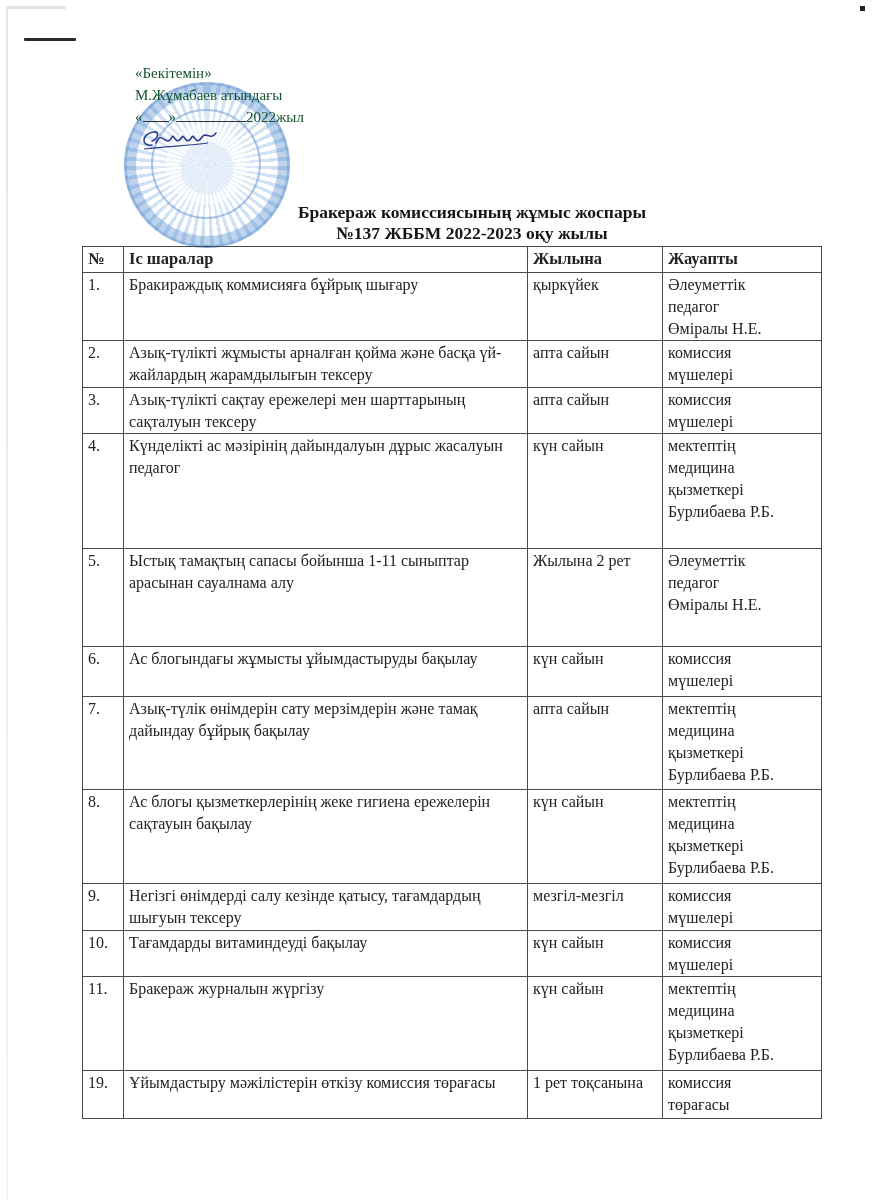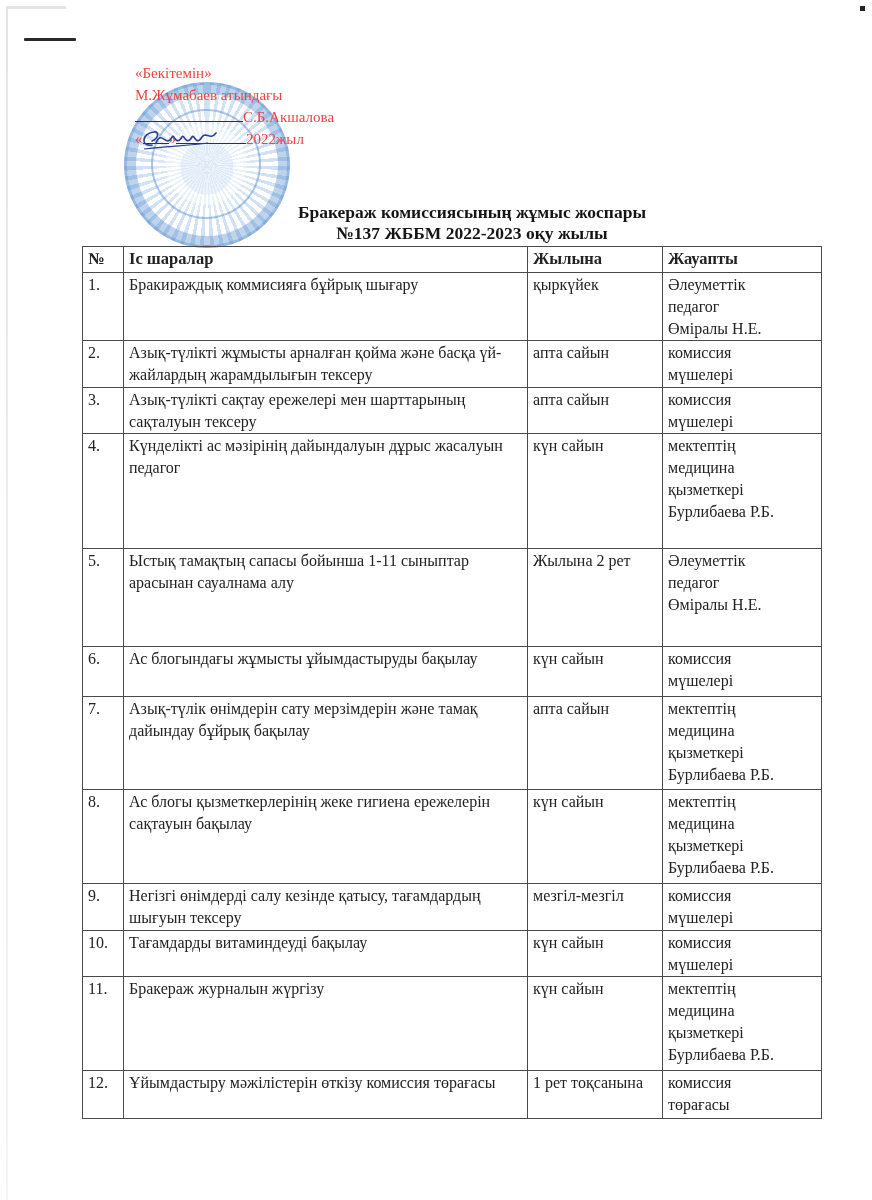--- a/index.html
+++ b/index.html
@@ -36,21 +36,21 @@
     position: absolute; left: 24px; top: 24px; width: 106px; height: 106px;
     border-radius: 50%;
     border: 2px solid rgba(70,130,200,0.45);
     background: radial-gradient(circle, rgba(255,255,255,0.55) 0 40px, rgba(255,255,255,0.2) 41px);
   }
   .signature {
     position: absolute; left: 138px; top: 127px; width: 82px; height: 26px;
   }
   .approve {
     position: absolute; left: 135px; top: 62px;
-    font-size: 15px; line-height: 22px; color: #ef4444;
+    font-size: 15px; line-height: 22px; color: #14532d;
   }
   .approve .line { white-space: nowrap; height: 22px; }
   .approve .blank { display: inline-block; border-bottom: 1px solid #333; height: 15px; vertical-align: baseline; }
   .title {
     position: absolute; left: 0; width: 872px; text-align: center;
     font-weight: bold; font-size: 17.5px; line-height: 21px; color: #151515;
   }
   .title.t1 { top: 202px; left: 36px; }
   .title.t2 { top: 223px; left: 36px; }
   table.plan {
@@ -77,23 +77,20 @@
 <div class="scan-dash"></div>
 <div class="scan-dot"></div>
 
 <div class="stamp">
   <div class="stamp-inner"></div>
 </div>
 
 <div class="approve">
   <div class="line">«Бекітемін»</div>
   <div class="line">М.Жұмабаев атындағы</div>
-  <div class="line">
-    <span class="blank" style="width:108px"></span><span>С.Б.Акшалова</span>
-  </div>
   <div class="line">
     <span>«</span><span class="blank" style="width:26px"></span><span>»</span><span class="blank" style="width:70px"></span><span>2022жыл</span>
   </div>
 </div>
 
 <svg class="signature" viewBox="0 0 82 26">
   <path d="M14 18 C2 20 4 6 16 5 C22 4 20 12 14 14 M18 16 C24 2 28 22 34 10 C36 6 38 20 44 10 C46 6 48 20 54 10 C56 6 58 20 64 10 C68 4 72 14 78 6" fill="none" stroke="#2b3f8f" stroke-width="1.6" stroke-linecap="round"></path>
   <path d="M6 22 C30 19 50 19 70 16" fill="none" stroke="#2b3f8f" stroke-width="1.1"></path>
 </svg>
 
@@ -219,21 +216,21 @@
       <td>Бракераж журналын жүргізу</td>
       <td>күн сайын</td>
       <td>
         <span class="cell-line">мектептің</span>
         <span class="cell-line">медицина</span>
         <span class="cell-line">қызметкері</span>
         <span class="cell-line">Бурлибаева Р.Б.</span>
       </td>
     </tr>
     <tr style="height:48px">
-      <td>12.</td>
+      <td>19.</td>
       <td>Ұйымдастыру мәжілістерін өткізу комиссия төрағасы</td>
       <td>1 рет тоқсанына</td>
       <td>
         <span class="cell-line">комиссия</span>
         <span class="cell-line">төрағасы</span>
       </td>
     </tr>
   </tbody>
 </table>
 

